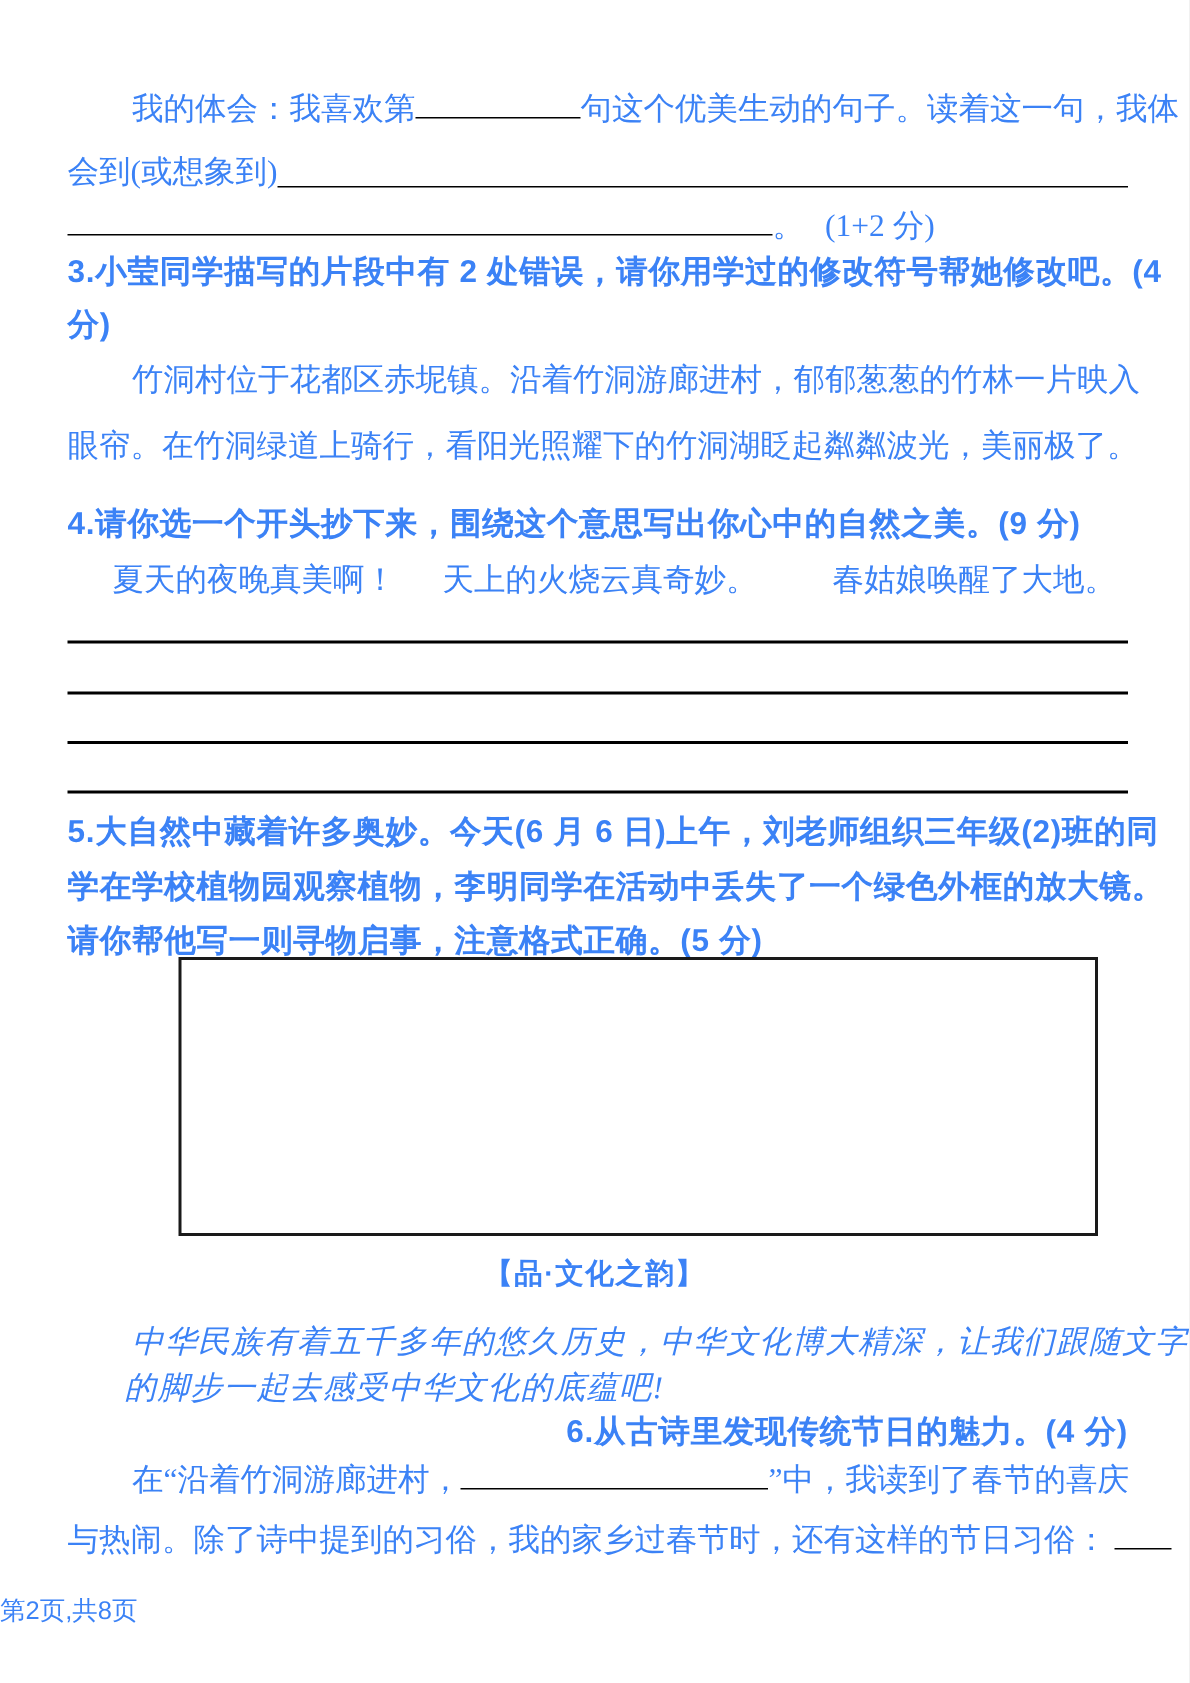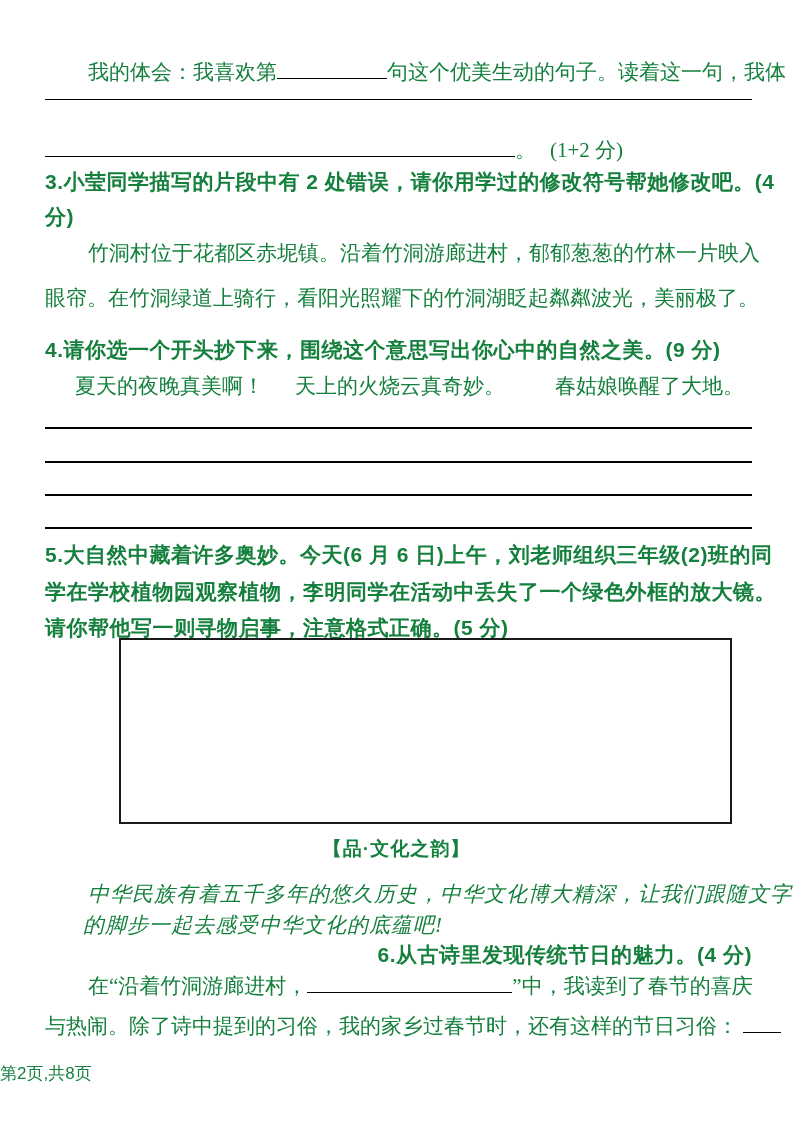--- a/index.html
+++ b/index.html
@@ -1,21 +1,21 @@
 <!DOCTYPE html>
 <html><head>
 <meta charset="utf-8">
 <style>
   html,body{margin:0;padding:0;background:#e8e8e8;}
   .sheet{
     position:relative;
     width:793px;height:1122px;
     margin:0 auto;
     background:#ffffff;
-    color:#15803d;
+    color:#3b82f6;
     font-family:"Liberation Serif","DejaVu Serif",serif;
     font-size:21px;
     overflow:hidden;
   }
   .line{
     position:absolute;
     left:45px;right:41px;
     line-height:30px;
     white-space:nowrap;
   }
@@ -71,20 +71,21 @@
 </style>
 </head>
 <body>
 
 <div class="sheet">
 
   <div class="line song indent" style="top:57px;">
     <span>我的体会：我喜欢第</span><span class="u w110"></span><span>句这个优美生动的句子。读着这一句，我体</span>
   </div>
   <div class="line song flexline" style="top:99px;">
+    <span>会到(或想象到)</span>
       <span class="fill"></span>
   </div>
   <div class="line song" style="top:135px;">
     <span class="u w470"></span><span>。</span><span class="score">(1+2 分)</span>
   </div>
 
   <div class="line hei" style="top:167px;">3.小莹同学描写的片段中有 2 处错误，请你用学过的修改符号帮她修改吧。(4</div>
   <div class="line hei" style="top:202px;">分)</div>
   <div class="line song indent" style="top:238px;">竹洞村位于花都区赤坭镇。沿着竹洞游廊进村，郁郁葱葱的竹林一片映入</div>
   <div class="line song" style="top:285px;font-family:Liberation Mono, monospace;">眼帘。在竹洞绿道上骑行，看阳光照耀下的竹洞湖眨起粼粼波光，美丽极了。</div>

